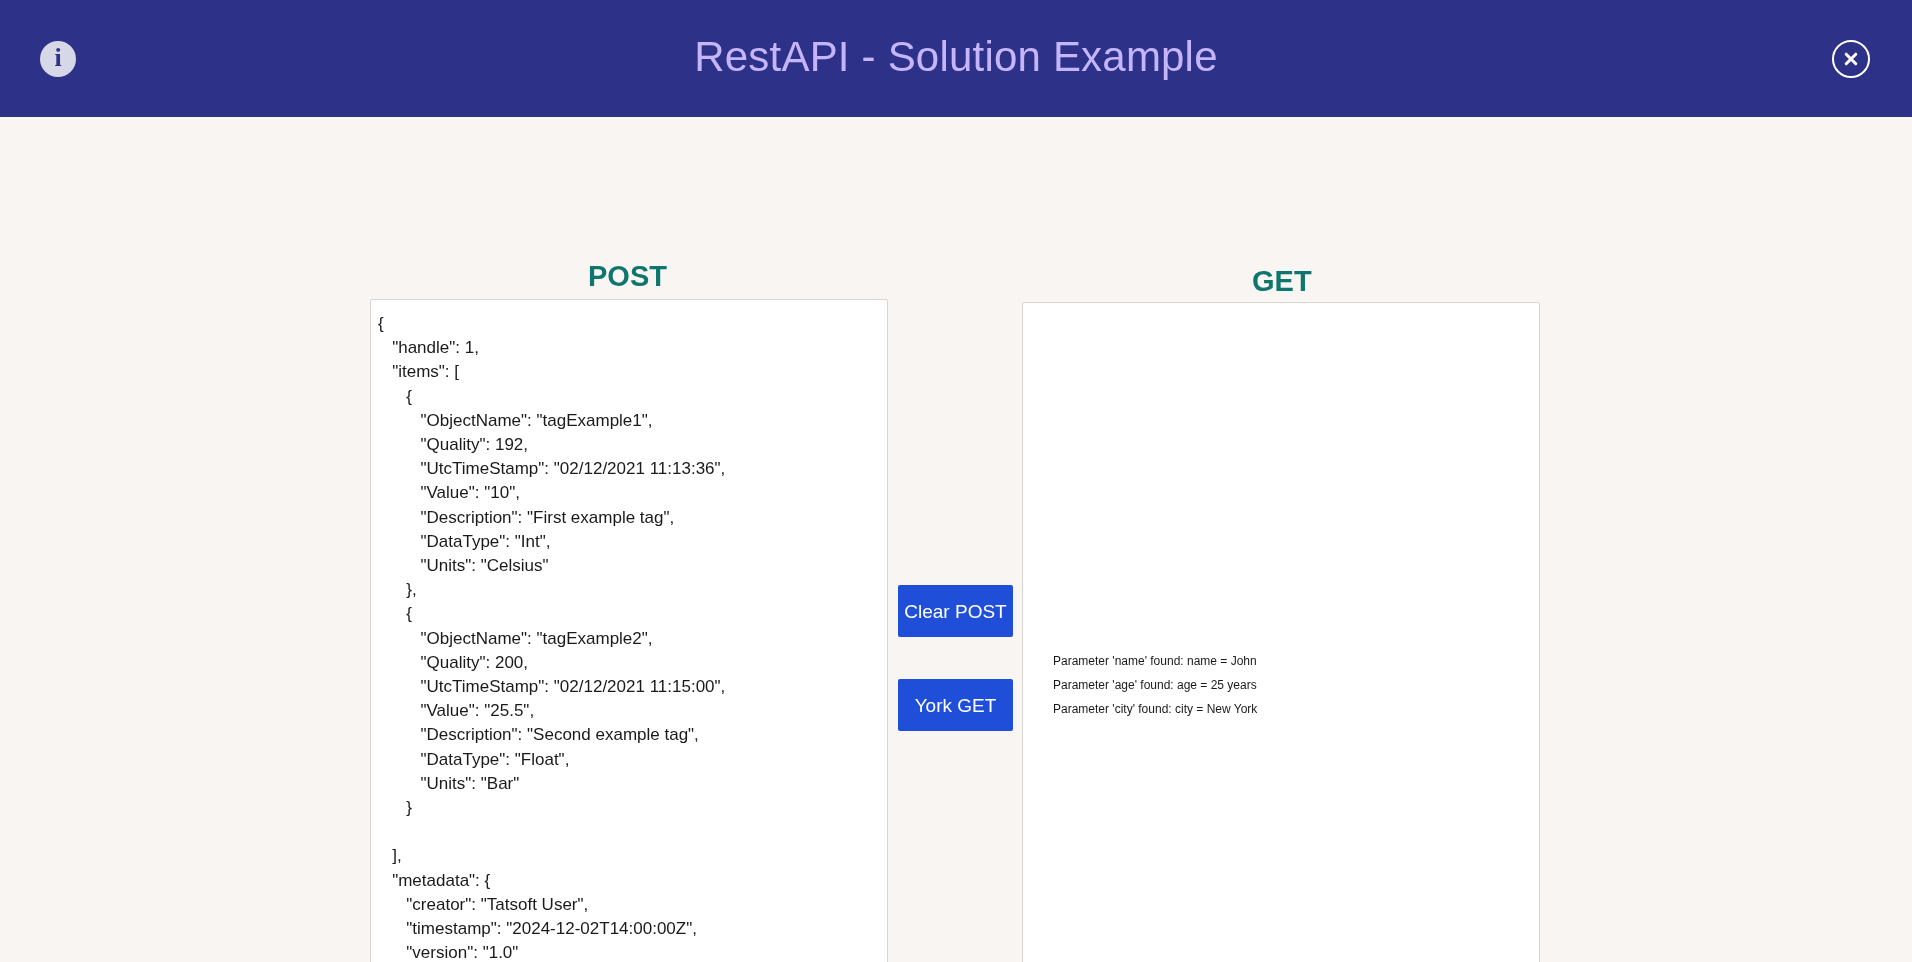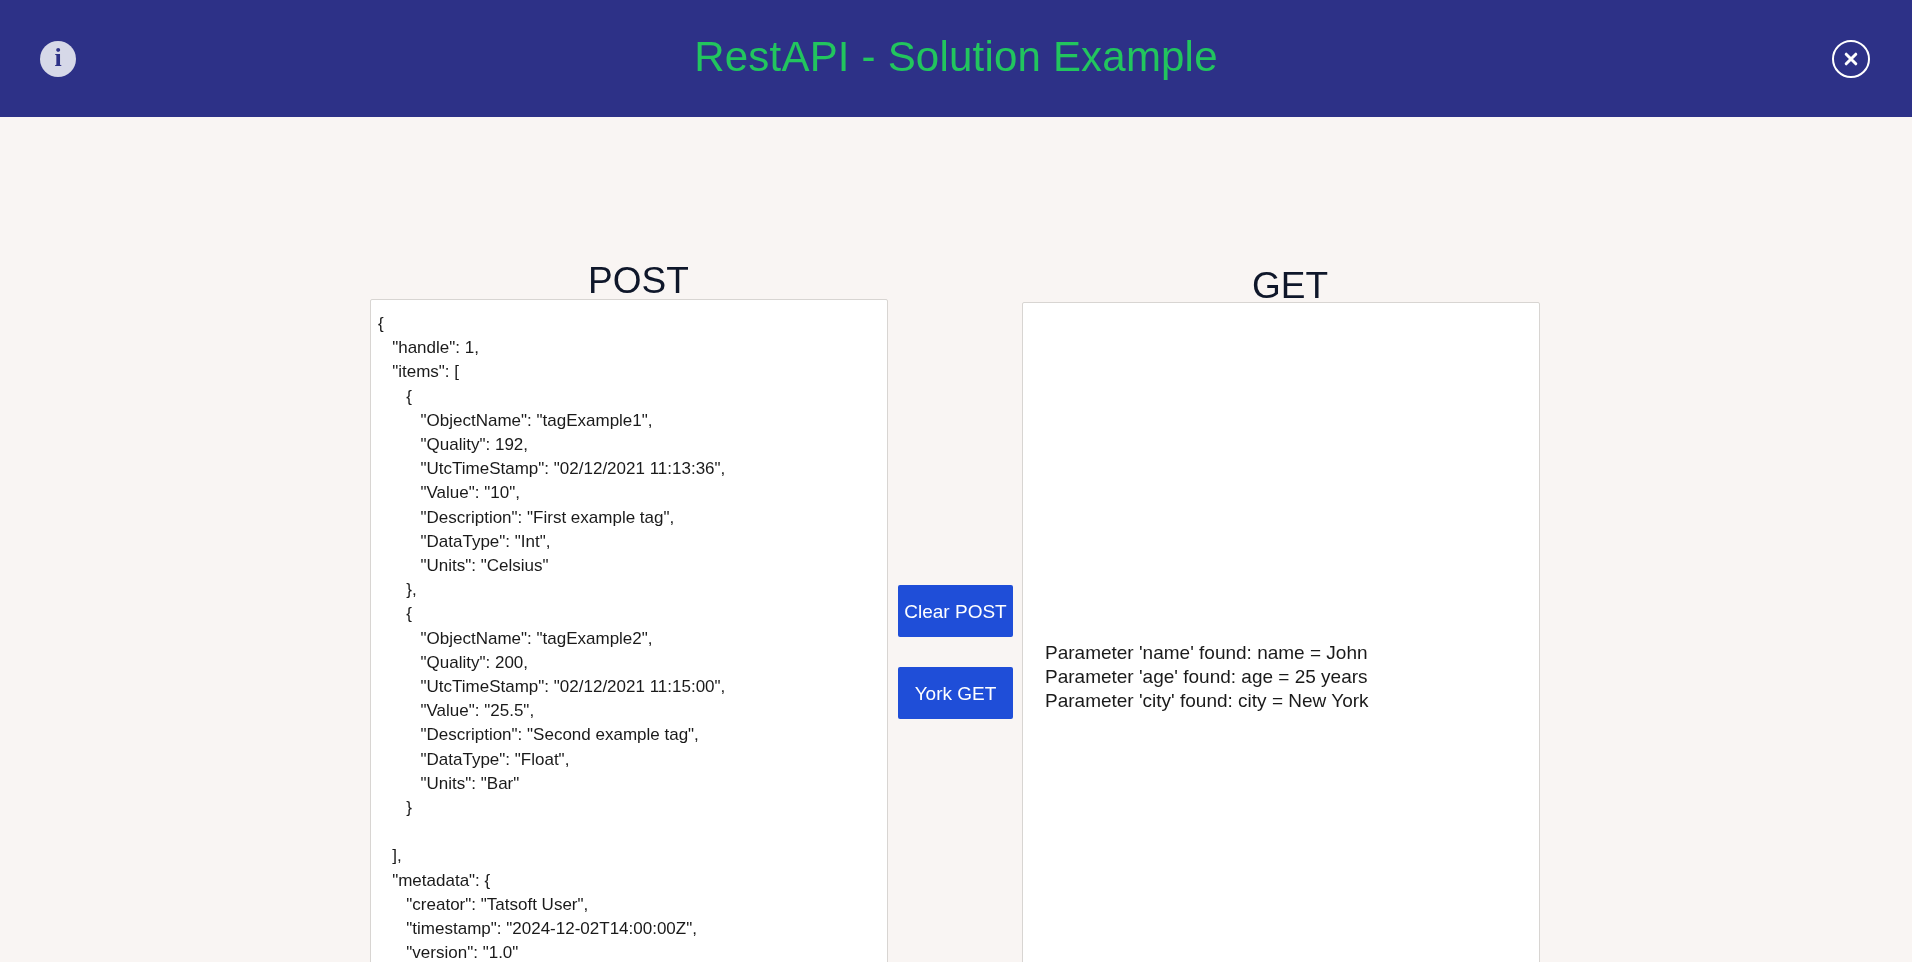--- a/index.html
+++ b/index.html
@@ -20,21 +20,21 @@
   
   .titlebar {
     position: relative;
     height: 117px;
     background: #2d3187;
     display: flex;
     align-items: center;
     justify-content: center;
   }
   .app-title {
-    color: #22c55e;
+    color: #c4b5fd;
     font-size: 42px;
     font-weight: 400;
     letter-spacing: 0.2px;
     line-height: 1;
     margin: 0;
     padding-bottom: 4px;
     white-space: nowrap;
   }
   .info-btn {
     position: absolute;
@@ -76,23 +76,23 @@
 
   
   .workspace {
     position: relative;
     width: 1912px;
     height: 845px;
   }
 
   .panel-heading {
     position: absolute;
-    font-size: 37px;
-    font-weight: 400;
-    color: #0f172a;
+    font-size: 29px;
+    font-weight: 700;
+    color: #0f766e;
     line-height: 1;
     white-space: nowrap;
   }
   #post-heading { left: 588px; top: 145px; }
   #get-heading  { left: 1252px; top: 150px; text-align: center; }
 
   .panel {
     position: absolute;
     background: #ffffff;
     border: 1px solid #d8d5d2;
@@ -117,41 +117,41 @@
     padding: 12px 14px 12px 7px;
     font-family: "Liberation Sans", sans-serif;
     font-size: 17px;
     line-height: 24.2px;
     color: #1a1a1a;
     white-space: pre;
     tab-size: 4;
   }
 
   .log-area {
-    margin: 8px;
+    margin: 16px;
     padding: 0 14px;
     position: absolute;
     top: 330px;
     left: 0;
     right: 0;
     font-family: "Liberation Sans", sans-serif;
-    font-size: 19px;
+    font-size: 12px;
     line-height: 24.2px;
     color: #1a1a1a;
     white-space: pre;
   }
 
   
   .btn-column {
     position: absolute;
     left: 898px;
     top: 468px;
     display: flex;
     flex-direction: column;
-    gap: 30px;
+    gap: 42px;
   }
   .action-btn {
     width: 115px;
     height: 52px;
     background: #1f4ed8;
     color: #ffffff;
     border: none;
     border-radius: 2px;
     font-family: "Liberation Sans", sans-serif;
     font-size: 19px;

